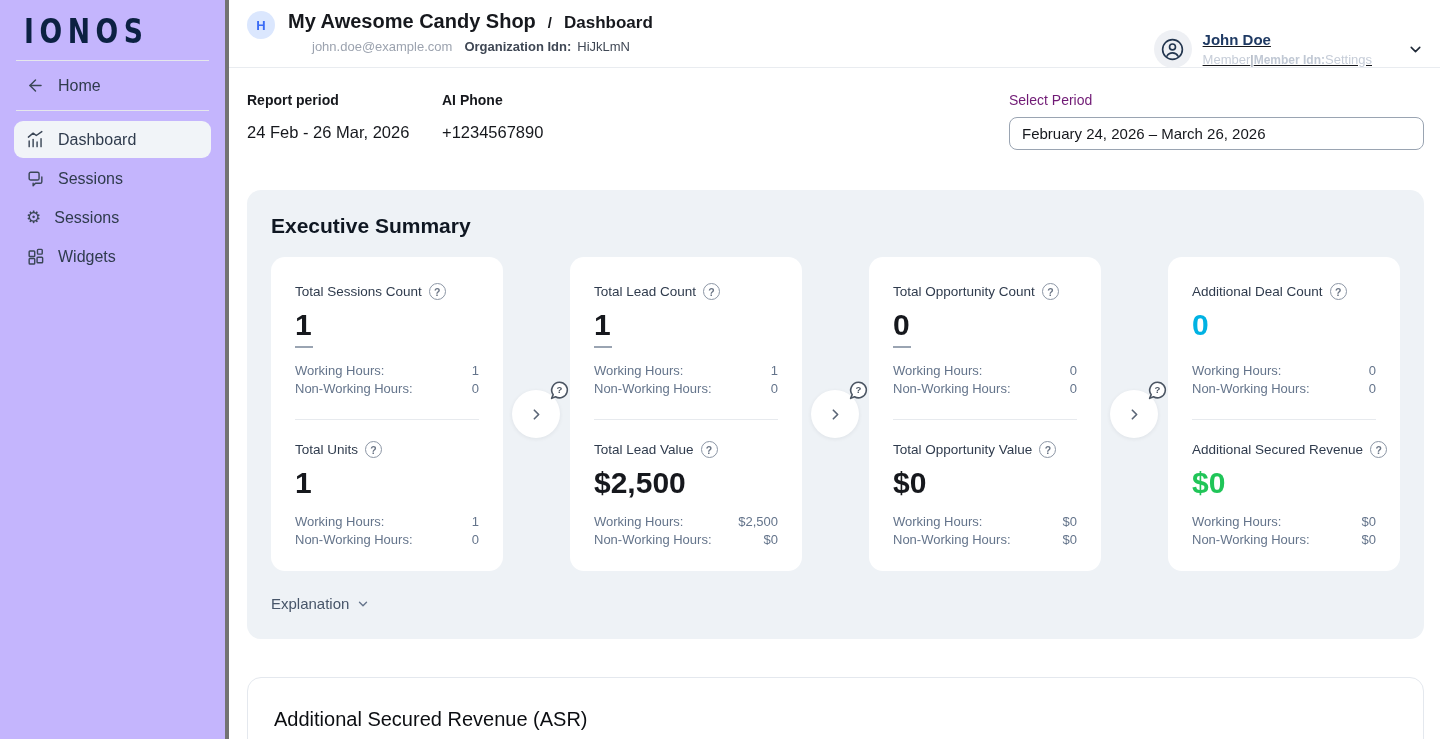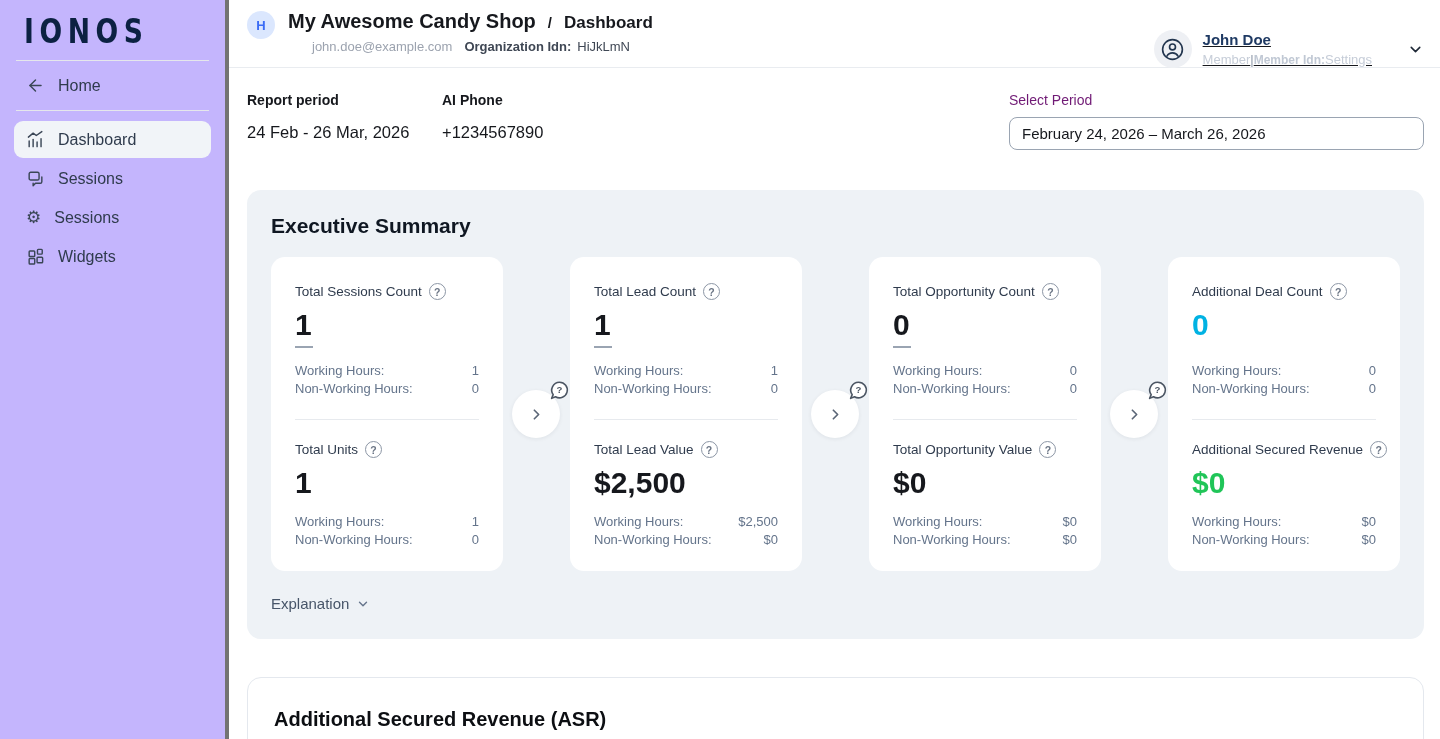--- a/index.html
+++ b/index.html
@@ -116,21 +116,21 @@
   .explanation {
     margin-top:24px; display:inline-flex; align-items:center; gap:7px;
     font-size:15px; color:#475569; cursor:pointer;
   }
 
   
   .asr-card {
     margin-top:38px; background:#fff; border:1px solid #e4e8ee;
     border-radius:14px; padding:30px 26px 60px;
   }
-  .asr-title { margin:0; font-size:20px; font-weight:bold; color:#0c0e12; }
+  .asr-title { margin:0; font-size:20px; font-weight:normal; color:#0c0e12; }
 </style>
 </head>
 <body>
 
 <aside class="sidebar">
   <div class="logo">IONOS</div>
   <div class="side-divider"></div>
 
   <div class="home-item">
     <span class="icon">

